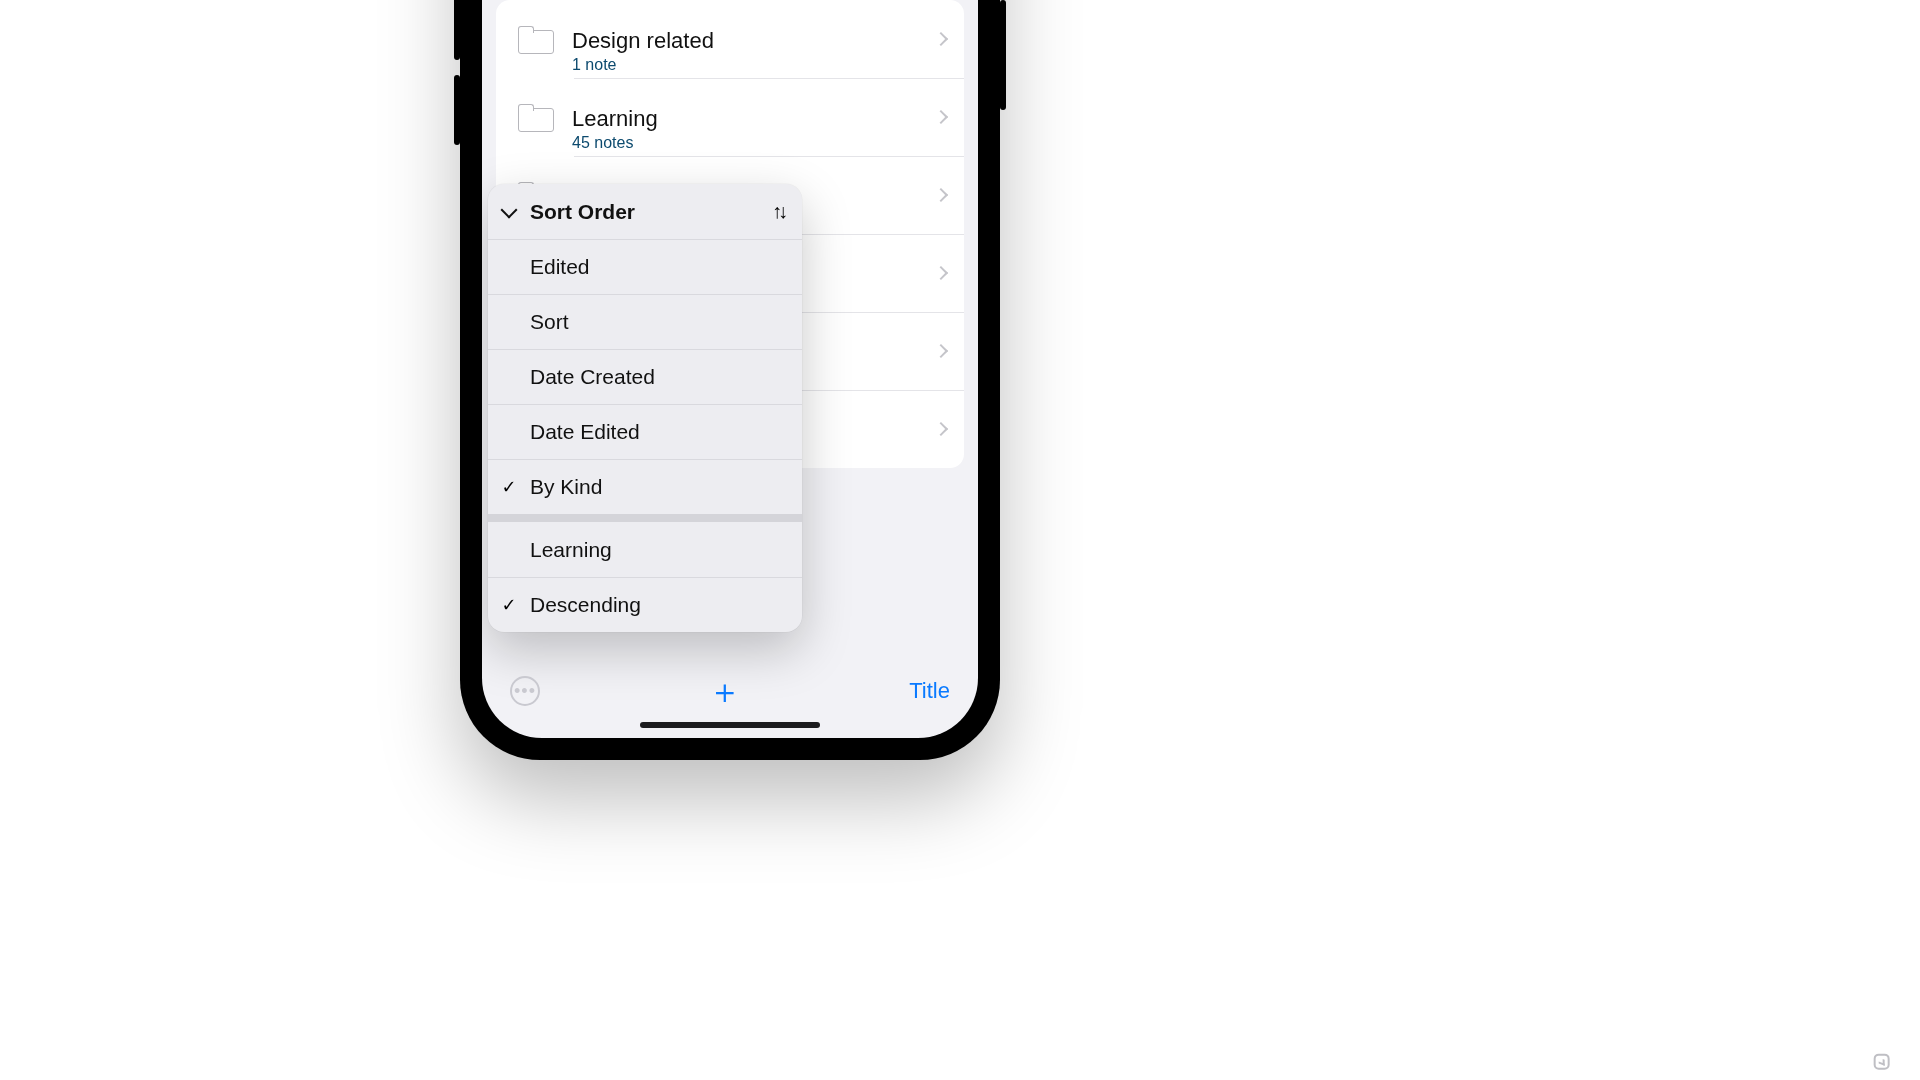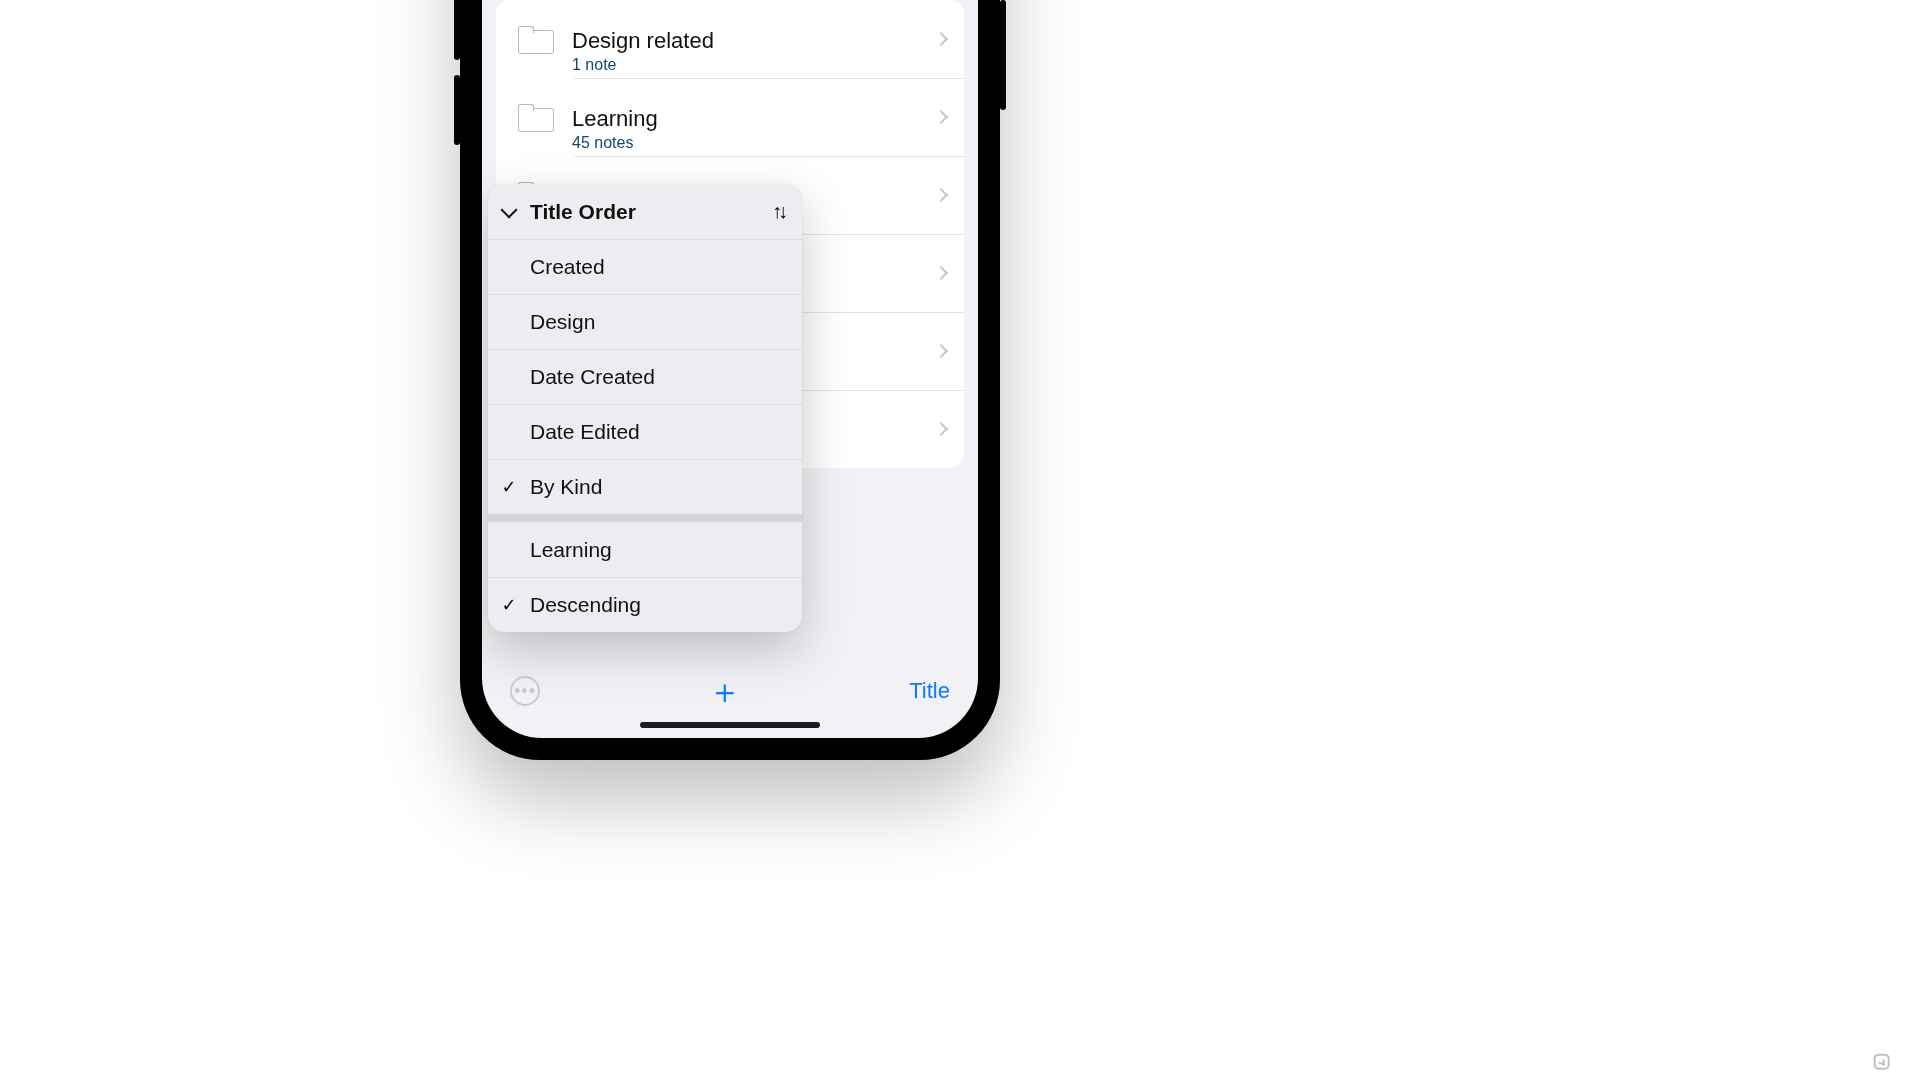--- a/index.html
+++ b/index.html
@@ -201,31 +201,31 @@
           </div>
         <div class="chevron"></div>
       </div>
     </div>
 
     <div class="popover">
       <div class="pop-row header">
         <div class="check-slot">
             <div class="collapse-caret"></div>
           </div>
-        <span class="label">Title Order</span>
+        <span class="label">Sort Order</span>
         <span class="updown">↑↓</span>
       </div>
 
       <div class="pop-row">
         <div class="check-slot"></div>
-        <span class="label">Created</span>
-      </div>
-      <div class="pop-row">
-        <div class="check-slot"></div>
-        <span class="label">Design</span>
+        <span class="label">Edited</span>
+      </div>
+      <div class="pop-row">
+        <div class="check-slot"></div>
+        <span class="label">Sort</span>
       </div>
       <div class="pop-row">
         <div class="check-slot"></div>
         <span class="label">Date Created</span>
       </div>
       <div class="pop-row">
         <div class="check-slot"></div>
         <span class="label">Date Edited</span>
       </div>
       <div class="pop-row">

